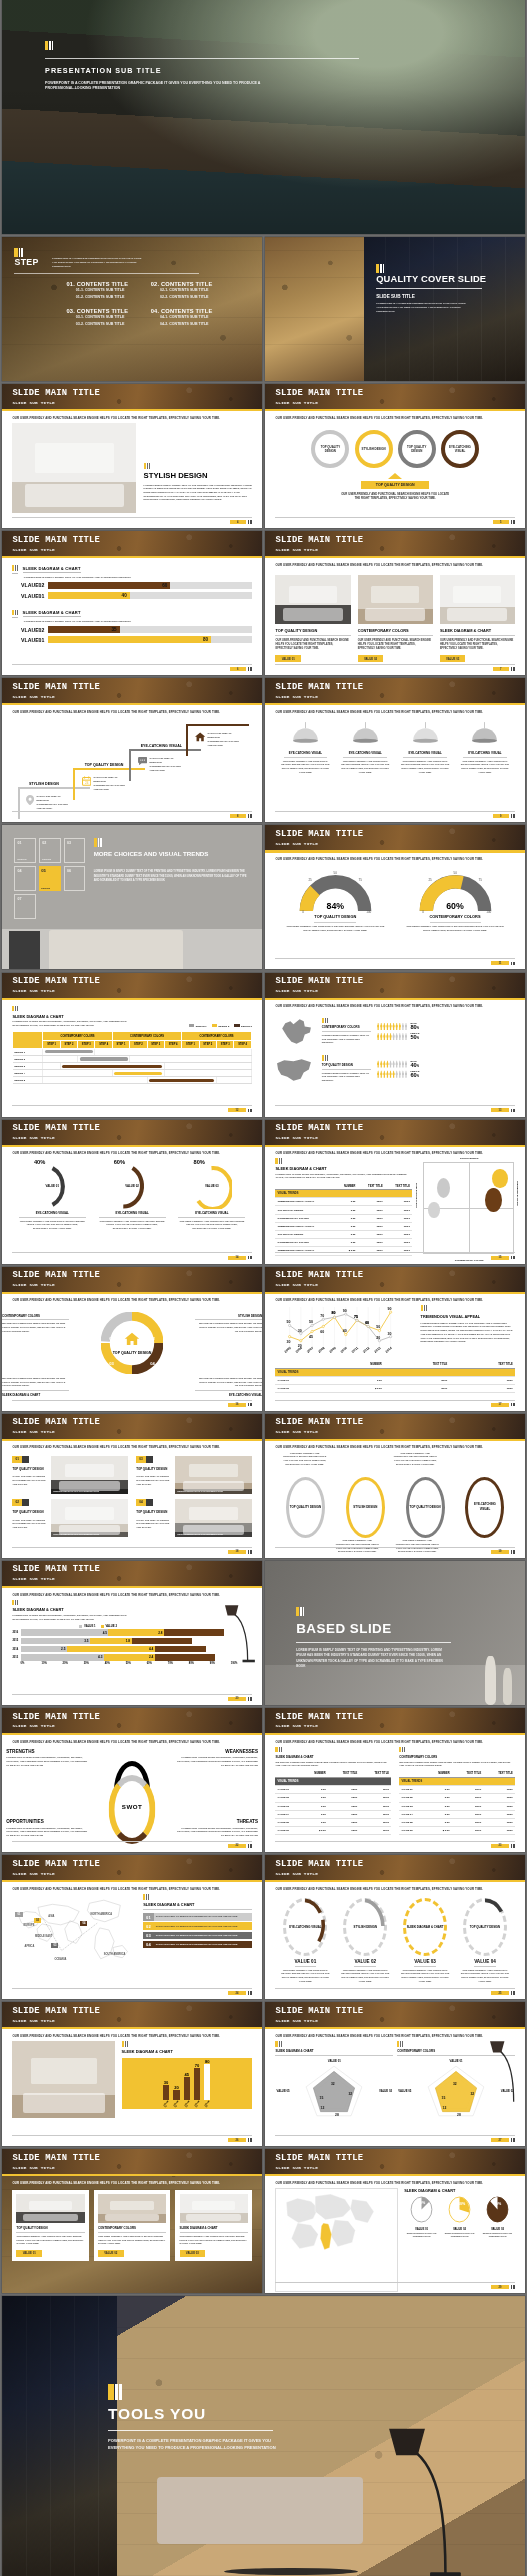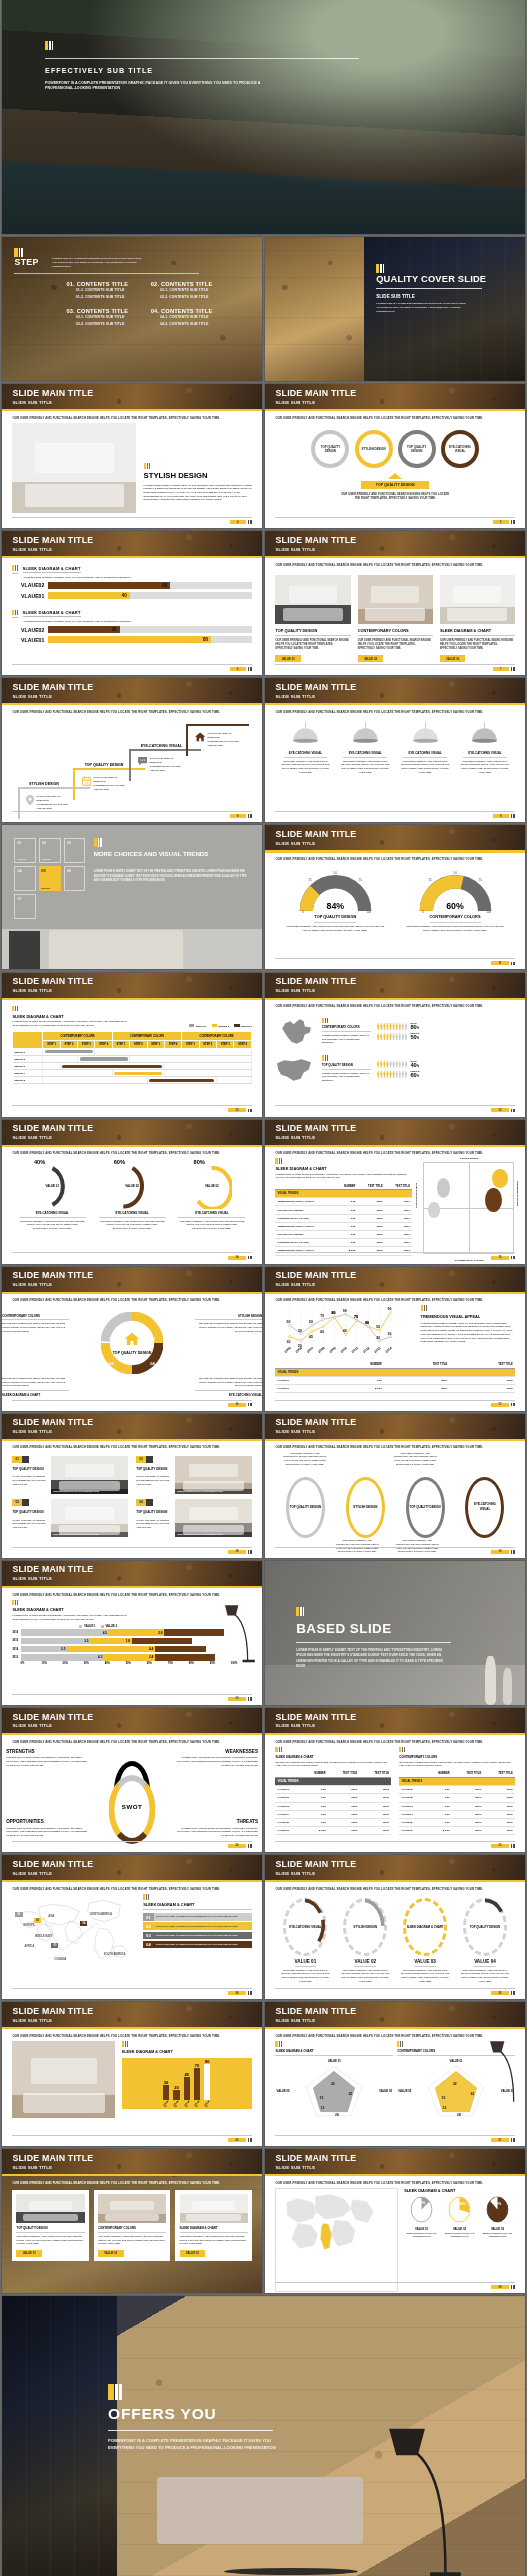--- a/index.html
+++ b/index.html
@@ -18,21 +18,21 @@
 
   
   .hdr { position:relative; height:27px;
          background:
            radial-gradient(circle at 18% 30%, rgba(255,255,255,.10) 0 1.5px, transparent 2.1px),
            radial-gradient(circle at 45% 70%, rgba(0,0,0,.22) 0 2.1px, transparent 2.6px),
            radial-gradient(circle at 72% 25%, rgba(255,255,255,.08) 0 2.6px, transparent 3.1px),
            radial-gradient(circle at 88% 60%, rgba(0,0,0,.18) 0 1.5px, transparent 2.1px),
            linear-gradient(100deg,#3b2a1b 0%,#6b4a26 28%,#8a6030 52%,#5c3f22 78%,#33241a 100%);
          border-bottom:2.1px solid #f2c231;
-         display:flex; flex-direction:column; justify-content:center; padding-left:10.3px; }
+         display:flex; flex-direction:column; justify-content:center; padding-left:10.3px;font-family:Liberation Mono, monospace; }
   .hdr:after{ content:""; position:absolute; left:0; right:0; bottom:-2.1px; height:2.1px; background:#f2c231;}
   .hdr h1 { color:#fff; font-size:8.8px; font-weight:bold; letter-spacing:0.2px; line-height:1; }
   .hdr h2 { color:#efefef; font-size:4.4px; font-weight:bold; letter-spacing:0.2px; margin-top:2.1px;}
   .lead { font-size:2.9px; font-weight:bold; color:#2b2b2b; letter-spacing:0.1px; padding:4.6px 10.3px 0 10.3px;}
   .body { padding:3.1px 10.3px 0 10.3px; position:relative; height:calc(100% - 27px - 10.3px);}
   .ftr { position:absolute; left:10.3px; right:10.3px; bottom:4.1px; border-top:0.5px solid #c9c9c9; padding-top:2.1px;
          display:flex; justify-content:flex-end; align-items:center; gap:2.1px;}
   .pg { background:#f2c231; color:#333; font-size:2.6px; font-weight:bold; padding:0.5px 7.2px 0.5px 7.2px; letter-spacing:0.1px;}
   .bars2 { display:flex; gap:1px; }
   .bars2 i { display:block; width:1.5px; height:3.6px; background:#4a4a4a;}
@@ -204,21 +204,21 @@
   <div class="row">
     <div class="slide cover mountainbg">
       <div class="coverwrap">
         <div class="covertxt">
           <div class="mark light">
               <i></i>
               <i></i>
               <i></i>
             </div>
           <div class="rulew"></div>
-          <div class="sub">EFFECTIVELY  SUB TITLE</div>
+          <div class="sub">PRESENTATION  SUB TITLE</div>
           <div class="desc">POWERPOINT IS A COMPLETE PRESENTATION GRAPHIC PACKAGE IT GIVES YOU EVERYTHING YOU NEED TO PRODUCE A PROFESSIONAL-LOOKING PRESENTATION</div>
         </div>
       </div>
     </div>
   </div>
 
   <div class="row">
     <div class="slide woodbg">
       <div style="position:absolute;inset:0;background:linear-gradient(100deg,rgba(0,0,0,.45),rgba(0,0,0,.15));"></div>
       <div style="position:relative;padding:11.3px 12.4px;">
@@ -1977,21 +1977,21 @@
 
   <div class="row">
     <div class="slide thankbg" style="width:523px;flex:0 0 523px;height:289px;">
       <div style="position:absolute;left:0;top:0;bottom:0;width:22%;" class="nightbg"></div>
       <div style="position:absolute;left:106px;top:88px;">
         <div class="mark light">
             <i style="height:15.5px;width:5.7px;"></i>
             <i style="height:15.5px;width:3.1px;"></i>
             <i style="height:15.5px;width:3.1px;"></i>
           </div>
-        <div style="color:#fff;font-size:15.5px;font-weight:bold;letter-spacing:0.8px;margin-top:5.2px;">OFFERS YOU</div>
+        <div style="color:#fff;font-size:15.5px;font-weight:bold;letter-spacing:0.8px;margin-top:5.2px;">TOOLS YOU</div>
         <div style="width:165px;height:0.5px;background:rgba(255,255,255,.85);margin:7.2px 0 6.2px;"></div>
         <div style="color:#f2f2f2;font-size:4.1px;font-weight:bold;line-height:1.8;max-width:170px;">POWERPOINT IS A COMPLETE PRESENTATION GRAPHIC PACKAGE IT GIVES YOU EVERYTHING YOU NEED TO PRODUCE A PROFESSIONAL-LOOKING PRESENTATION</div>
       </div>
       <div style="position:absolute;left:155px;bottom:41px;width:206px;height:67px;background:#c9bcae;border-radius:4.1px;"></div>
       <div style="position:absolute;left:222px;bottom:10.3px;width:134px;height:7.2px;background:#2f2b27;border-radius:50%;"></div>
       <svg width="82" height="155" viewBox="0 0 160 300" style="position:absolute;right:57px;bottom:5.2px;">
         <path d="M40 40c60 30 76 120 76 250" fill="none" stroke="#1f1f1f" stroke-width="5"></path>
         <path d="M6 6h70l-14 52H20z" fill="#26201c"></path>
         <rect x="86" y="286" width="60" height="10" rx="2" fill="#1f1f1f"></rect>
       </svg>

